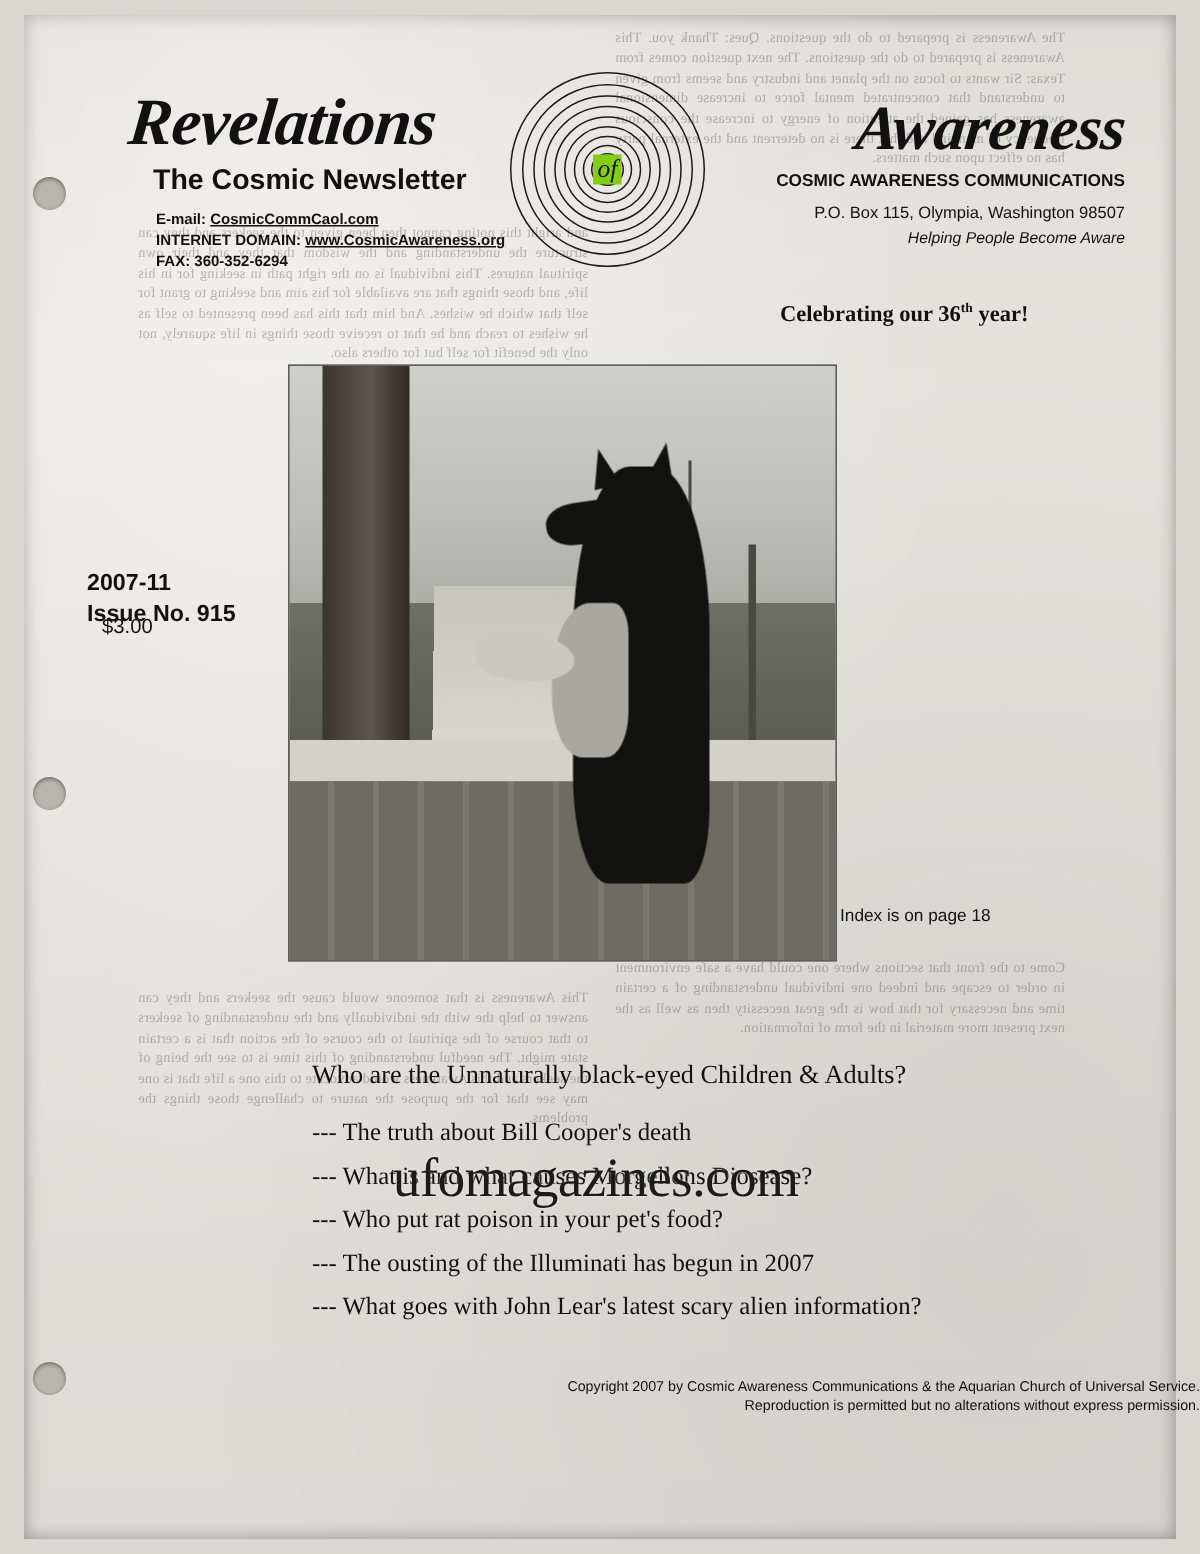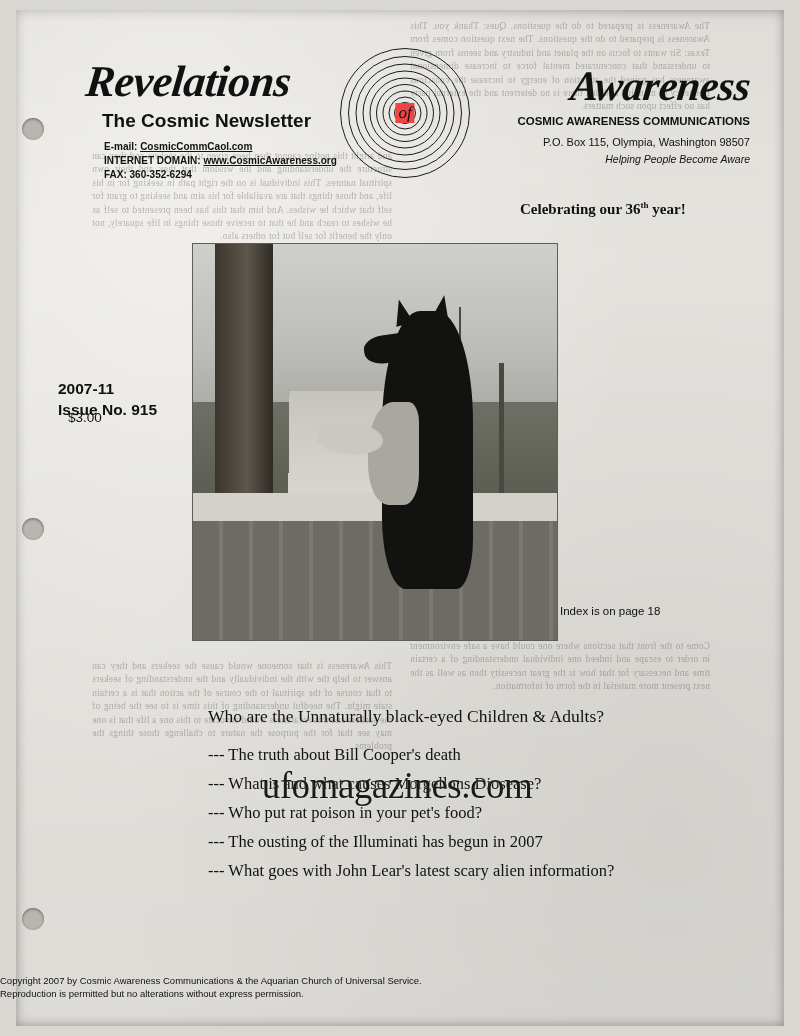--- a/index.html
+++ b/index.html
@@ -127,21 +127,21 @@
   }
   .spiral .of {
     position: absolute;
     left: 50%;
     top: 50%;
     transform: translate(-50%, -50%);
     font-family: "Liberation Serif", serif;
     font-style: italic;
     font-size: 17px;
     color: #111;
-    background: #ef4444;
+    background: #84cc16;
     padding: 0 3px;
     z-index: 5;
   }
   .awareness {
     position: absolute;
     right: 0px;
     top: 14px;
     text-align: right;
     width: 300px;
   }
@@ -370,22 +370,22 @@
     font-size: 37px;
     color: #1b1b1b;
     letter-spacing: -0.5px;
     text-shadow: 0 0 2px rgba(255,255,255,0.6);
   }
 
   .copyright {
     position: absolute;
     left: 0;
     right: 0;
-    top: 974px;
-    text-align: left;
+    top: 918px;
+    text-align: right;
     font-family: "Liberation Sans", sans-serif;
     font-size: 9.5px;
     line-height: 13px;
     color: #111;
   }
 </style>
 </head>
 <body>
 
 <div class="page">

